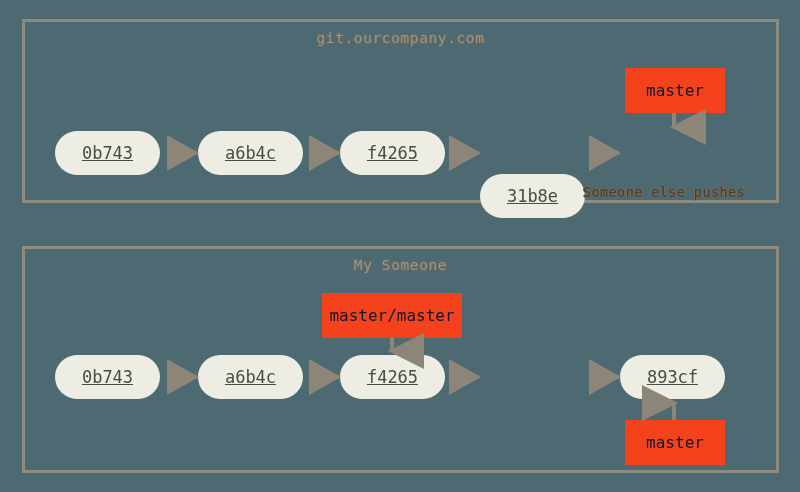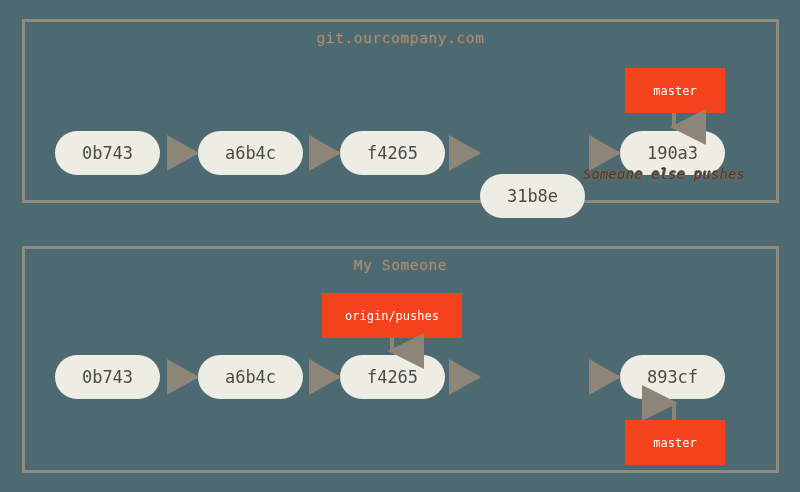--- a/index.html
+++ b/index.html
@@ -66,29 +66,30 @@
     height: 44px;
     border-radius: 22px;
     background: #eeede3;
     color: #4a4a48;
     font-family: "DejaVu Sans Mono", monospace;
     font-size: 17px;
     display: flex;
     align-items: center;
     justify-content: center;
     box-sizing: border-box;
+    text-decoration: underline;
   }
 
   
   .ref {
     position: absolute;
     background: #f4431c;
-    color: #ffffff;
+    color: #0f172a;
     font-family: "DejaVu Sans Mono", monospace;
-    font-size: 12px;
+    font-size: 16px;
     display: flex;
     align-items: center;
     justify-content: center;
     box-sizing: border-box;
   }
 
   
   .caption {
     position: absolute;
     font-family: "DejaVu Sans Mono", monospace;
@@ -118,36 +119,35 @@
 <div class="diagram">
 
   <div class="panel" id="panel-remote">
     <div class="panel-title">git.ourcompany.com</div>
   </div>
 
   <div class="commit" style="left:55px;  top:131px; width:105px;">0b743</div>
   <div class="commit" style="left:198px; top:131px; width:105px;">a6b4c</div>
   <div class="commit" style="left:340px; top:131px; width:105px;">f4265</div>
   <div class="commit" style="left:480px; top:131px; width:105px;margin-top:43px;">31b8e</div>
-  <div class="commit" style="left:620px; top:131px; width:105px;">190a3</div>
 
   <div class="ref" style="left:625px; top:68px; width:100px; height:45px;">master</div>
 
-  <div class="caption" style="left:583px; top:166px;font-style:italic;">Someone else pushes</div>
+  <div class="caption" style="left:583px; top:184px;">Someone else pushes</div>
 
   <div class="panel" id="panel-local">
     <div class="panel-title">My Someone</div>
   </div>
 
   <div class="commit" style="left:55px;  top:355px; width:105px;">0b743</div>
   <div class="commit" style="left:198px; top:355px; width:105px;">a6b4c</div>
   <div class="commit" style="left:340px; top:355px; width:105px;">f4265</div>
   <div class="commit" style="left:620px; top:355px; width:105px;">893cf</div>
 
-  <div class="ref" style="left:322px; top:293px; width:140px; height:45px;">origin/pushes</div>
+  <div class="ref" style="left:322px; top:293px; width:140px; height:45px;">master/master</div>
   <div class="ref" style="left:625px; top:420px; width:100px; height:45px;">master</div>
 
   <svg class="arrow-layer" viewBox="0 0 800 492">
     <defs>
       <marker id="ah-left" markerWidth="9" markerHeight="9" refX="8" refY="4.5" orient="auto" markerUnits="strokeWidth">
         <path d="M8,0 L8,9 L0,4.5 z" fill="#8d8578"></path>
       </marker>
       <marker id="ah-down" markerWidth="9" markerHeight="9" refX="4.5" refY="8" orient="auto" markerUnits="strokeWidth">
         <path d="M0,0 L9,0 L4.5,9 z" fill="#8d8578"></path>
       </marker>

